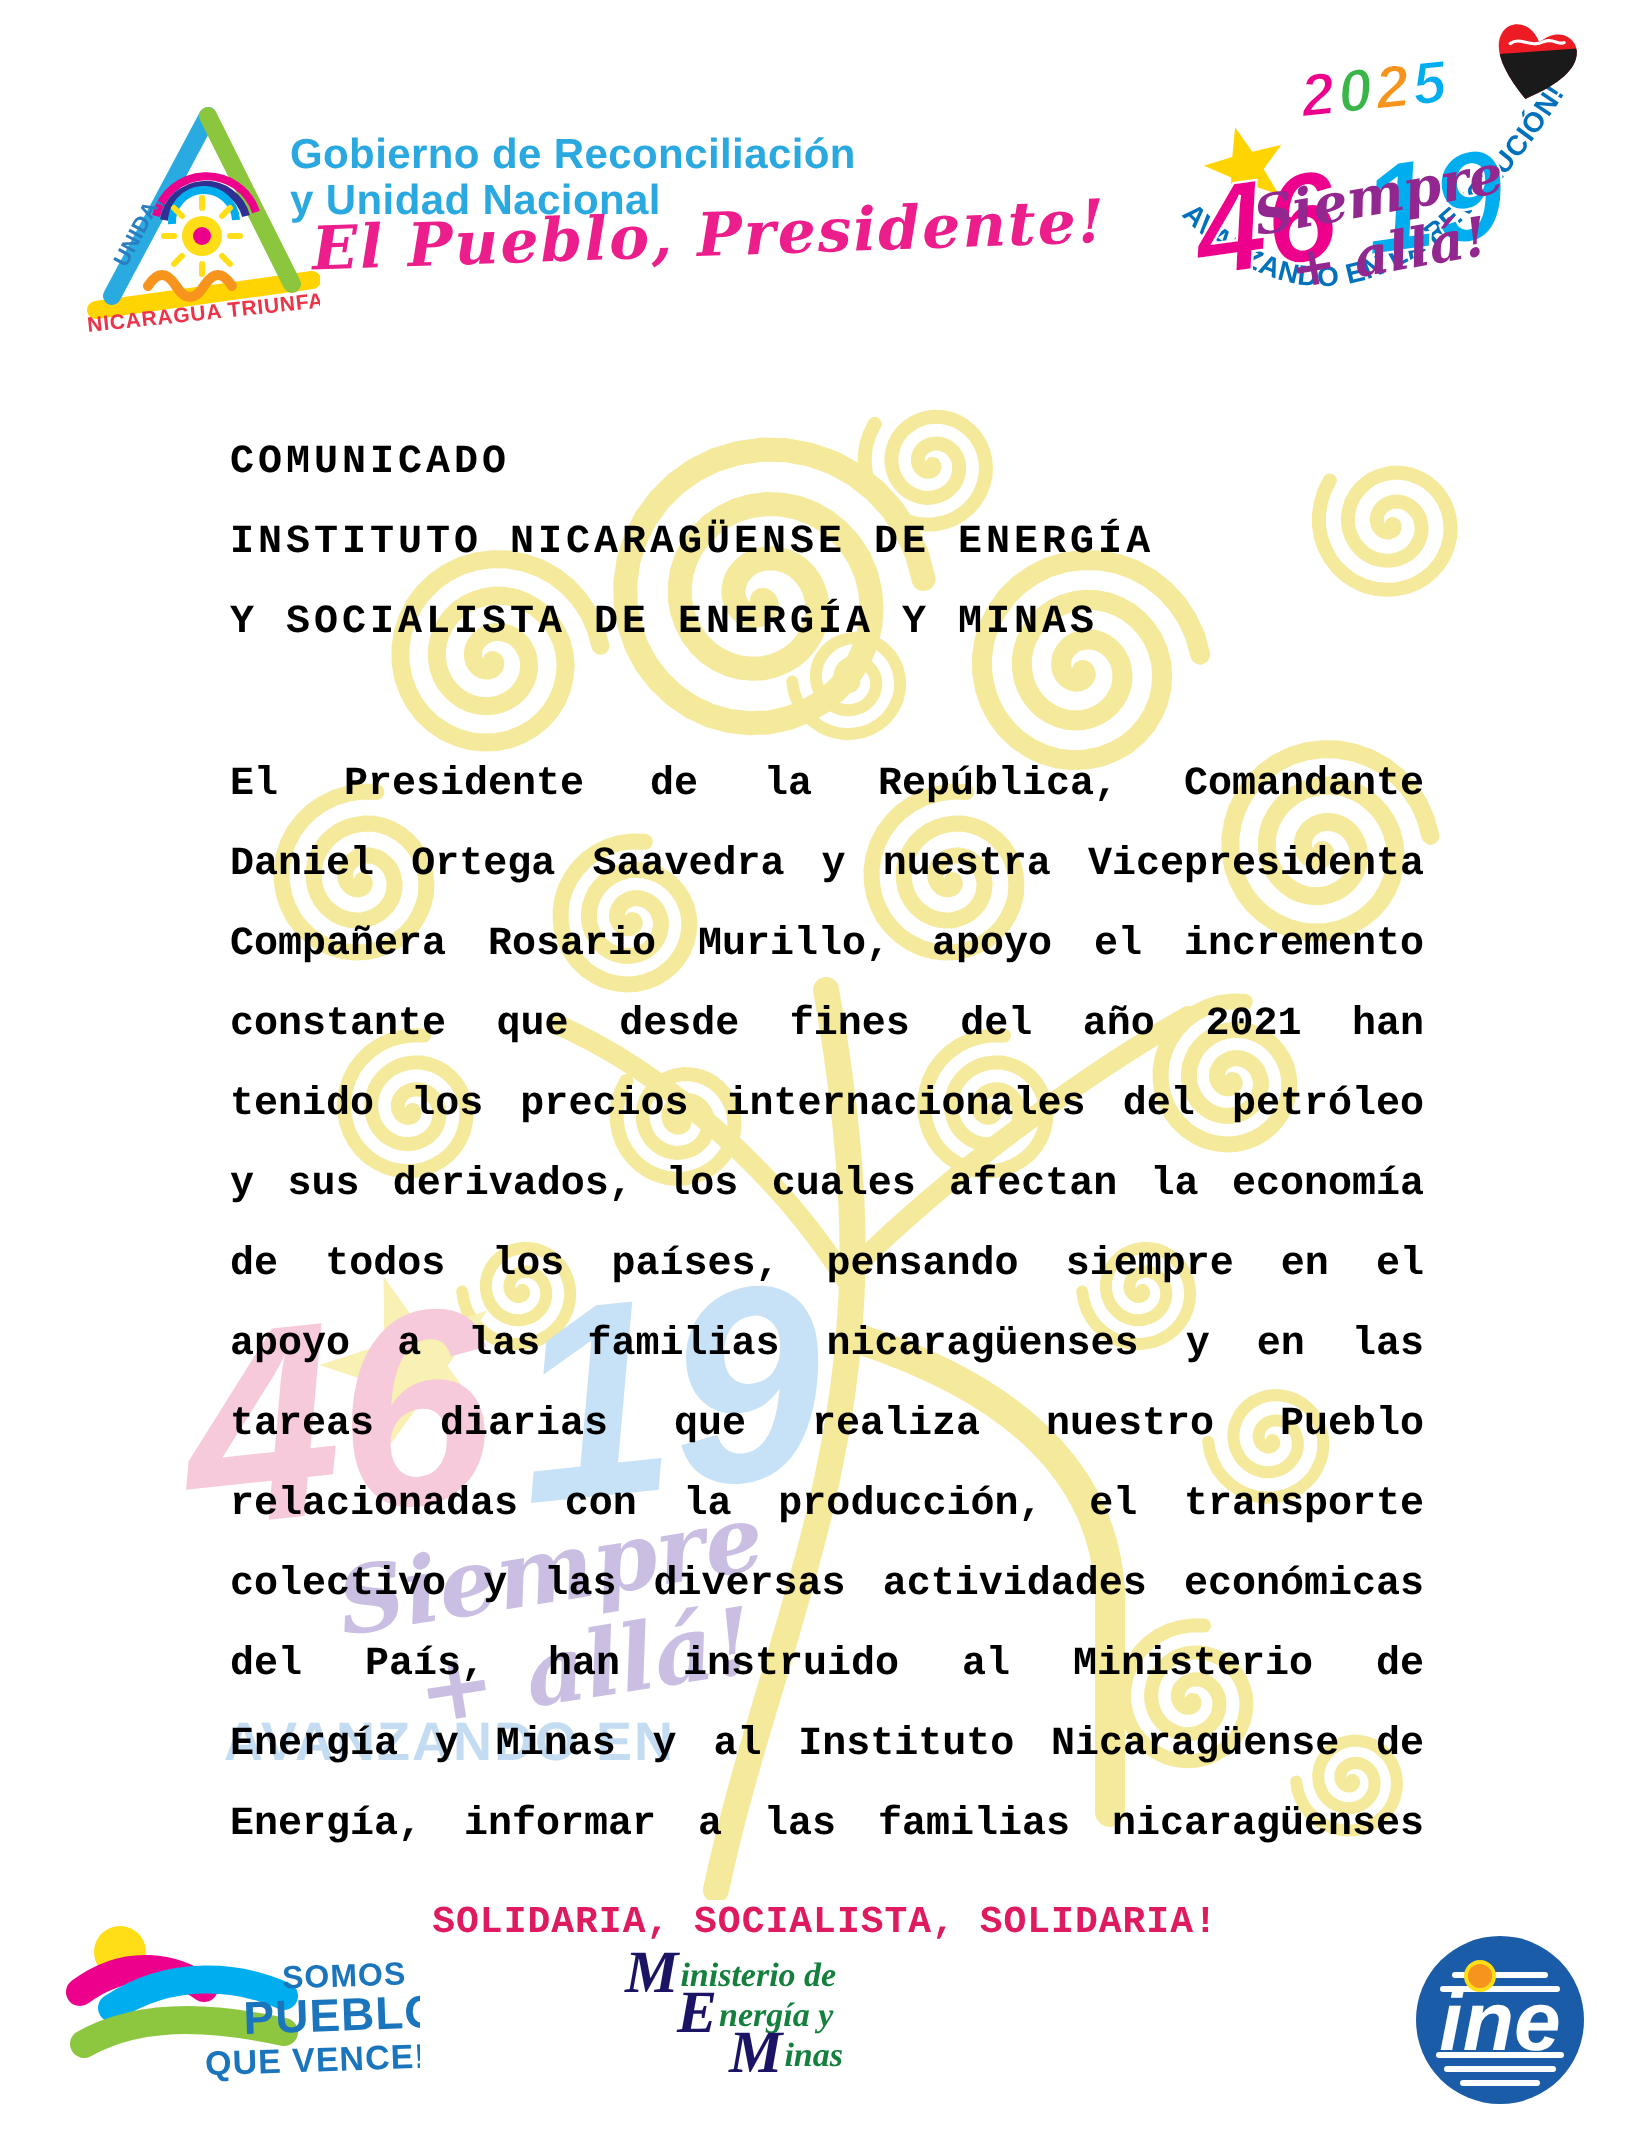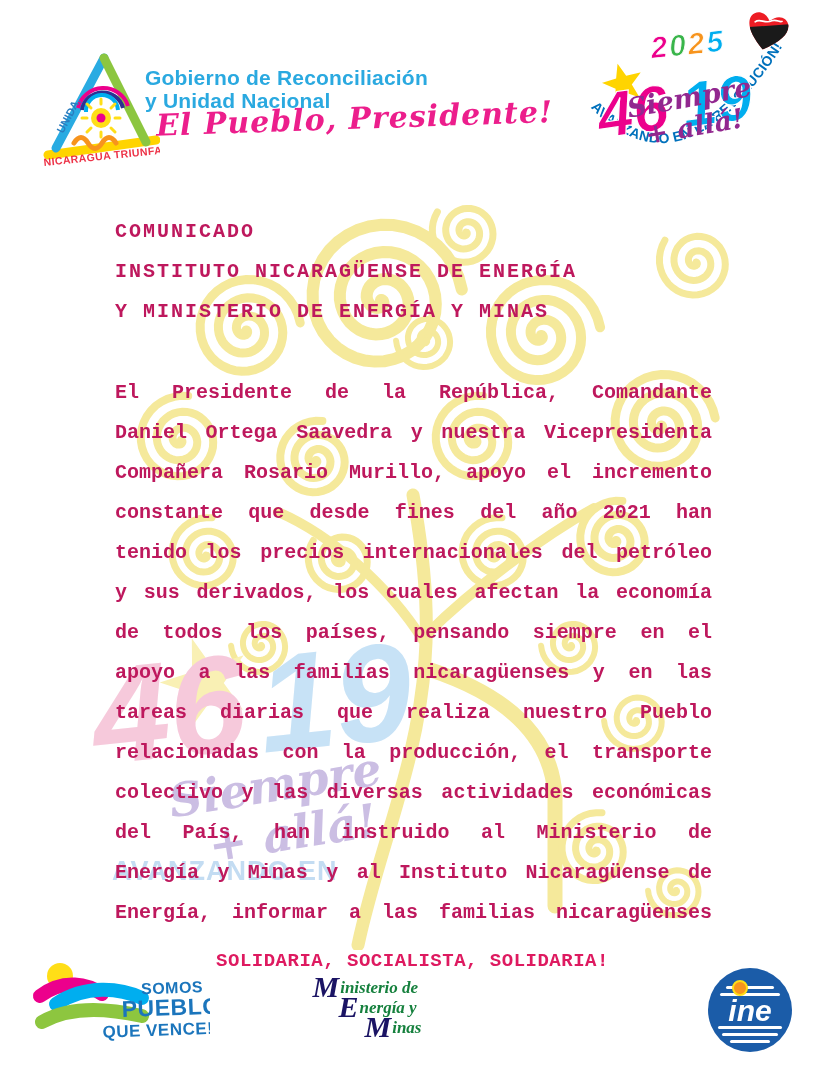--- a/index.html
+++ b/index.html
@@ -37,21 +37,21 @@
   .wm-script{position:absolute; font-family:"DejaVu Serif",serif; font-style:italic; font-weight:700; font-size:46px; color:#CBBEE3; white-space:nowrap;}
   .wm-s1{left:168px; top:758px; transform:rotate(-9deg);}
   .wm-s2{left:208px; top:806px; transform:rotate(-9deg);}
   .wm-caps{position:absolute; font-family:"Liberation Sans",sans-serif; font-weight:800; font-size:27px; color:#C3DCF2; letter-spacing:1px; white-space:nowrap;}
   .wm-c1{left:96px; top:856px;margin-left:16px;}
   .wm-c2{left:92px; top:884px;}
 
   
   .doc{position:absolute; left:115px; top:212px; width:597px; z-index:2;
        font-family:"Liberation Mono","DejaVu Sans Mono",monospace;
-       font-weight:700; color:#be185d;}
+       font-weight:700; color:#000000;}
   .hline{font-size:20px; line-height:40px; letter-spacing:2px; white-space:nowrap;}
   .body-text{margin-top:41px;}
   .bline{font-size:20px; line-height:40px; text-align:justify; text-align-last:justify; height:40px; overflow:hidden;}
 
   
   .footer-slogan{
     position:absolute; left:0; right:0; top:950px; text-align:center; z-index:2;
     font-family:"Liberation Mono","DejaVu Sans Mono",monospace; font-weight:700;
     font-size:19px; letter-spacing:.5px; color:#DE1A60;
   }
@@ -62,21 +62,21 @@
   .mem-big{font-family:"Liberation Serif",serif; font-weight:900; font-style:italic; font-size:30px; line-height:20px; color:#1B1464;}
   .mem-small{font-family:"Liberation Serif",serif; font-weight:700; font-style:italic; font-size:17px; line-height:17px; color:#15803d; margin-left:1px; margin-bottom:1px;}
 
   .somos-logo{position:absolute; left:30px; top:956px; width:180px; height:100px; z-index:2;}
 
   .ine-logo{position:absolute; right:33px; top:968px; width:84px; height:84px; z-index:2;
     background:#1B5CA8; border-radius:50%;}
   .ine-bar{position:absolute; height:3px; background:#ffffff; border-radius:2px;}
   .ine-text{position:absolute; left:0; right:0; top:26px; text-align:center;
     font-family:"Liberation Sans",sans-serif; font-style:italic; font-weight:900;
-    font-size:30px; line-height:34px; color:#ffffff; letter-spacing:0;}
+    font-size:42px; line-height:34px; color:#ffffff; letter-spacing:0;}
   .ine-dot{position:absolute; left:24px; top:12px; width:12px; height:12px; border-radius:50%;
     background:#F7941D; border:2px solid #FFDE17;}
 </style>
 </head>
 <body>
 
 <div class="page">
 
   <svg class="tree-wm" id="treeWm" viewBox="0 0 620 760">
       <path d="M 232 755 C 252 660 292 575 299 470 C 303 420 297 360 287 305" fill="none" stroke="#F5E99B" stroke-width="13" stroke-linecap="round"></path>
@@ -168,21 +168,21 @@
     <polygon points="33.8,50.8 43.6,64.7 60.1,60.9 50.0,74.5 58.7,89.1 42.6,83.7 31.4,96.4 31.6,79.4 16.0,72.7 32.2,67.7" fill="#FFD400" stroke="#ffffff" stroke-width="2"></polygon>
     <text x="14" y="122" transform="rotate(-8 60 100)" font-family="Liberation Sans, sans-serif" font-style="italic" font-weight="900" font-size="64" fill="#EC008C" stroke="#ffffff" stroke-width="1.2">46</text>
     <text x="98" y="112" transform="rotate(-8 140 90)" font-family="Liberation Sans, sans-serif" font-style="italic" font-weight="900" font-size="64" fill="#00AEEF" stroke="#ffffff" stroke-width="1.2">19</text>
     <text x="44" y="98" transform="rotate(-10 100 92)" font-family="DejaVu Serif, serif" font-style="italic" font-weight="700" font-size="27" fill="#92278F">Siempre</text>
     <text x="62" y="126" transform="rotate(-10 110 118)" font-family="DejaVu Serif, serif" font-style="italic" font-weight="700" font-size="27" fill="#92278F">+ allá!</text>
   </svg>
 
   <div class="doc">
     <div class="hline">COMUNICADO</div>
     <div class="hline">INSTITUTO NICARAGÜENSE DE ENERGÍA</div>
-    <div class="hline">Y MINISTERIO DE ENERGÍA Y MINAS</div>
+    <div class="hline">Y SOCIALISTA DE ENERGÍA Y MINAS</div>
     <div class="body-text">
       <div class="bline">El Presidente de la República, Comandante</div>
       <div class="bline">Daniel Ortega Saavedra y nuestra Vicepresidenta</div>
       <div class="bline">Compañera Rosario Murillo, apoyo el incremento</div>
       <div class="bline">constante que desde fines del año 2021 han</div>
       <div class="bline">tenido los precios internacionales del petróleo</div>
       <div class="bline">y sus derivados, los cuales afectan la economía</div>
       <div class="bline">de todos los países, pensando siempre en el</div>
       <div class="bline">apoyo a las familias nicaragüenses y en las</div>
       <div class="bline">tareas diarias que realiza nuestro Pueblo</div>

